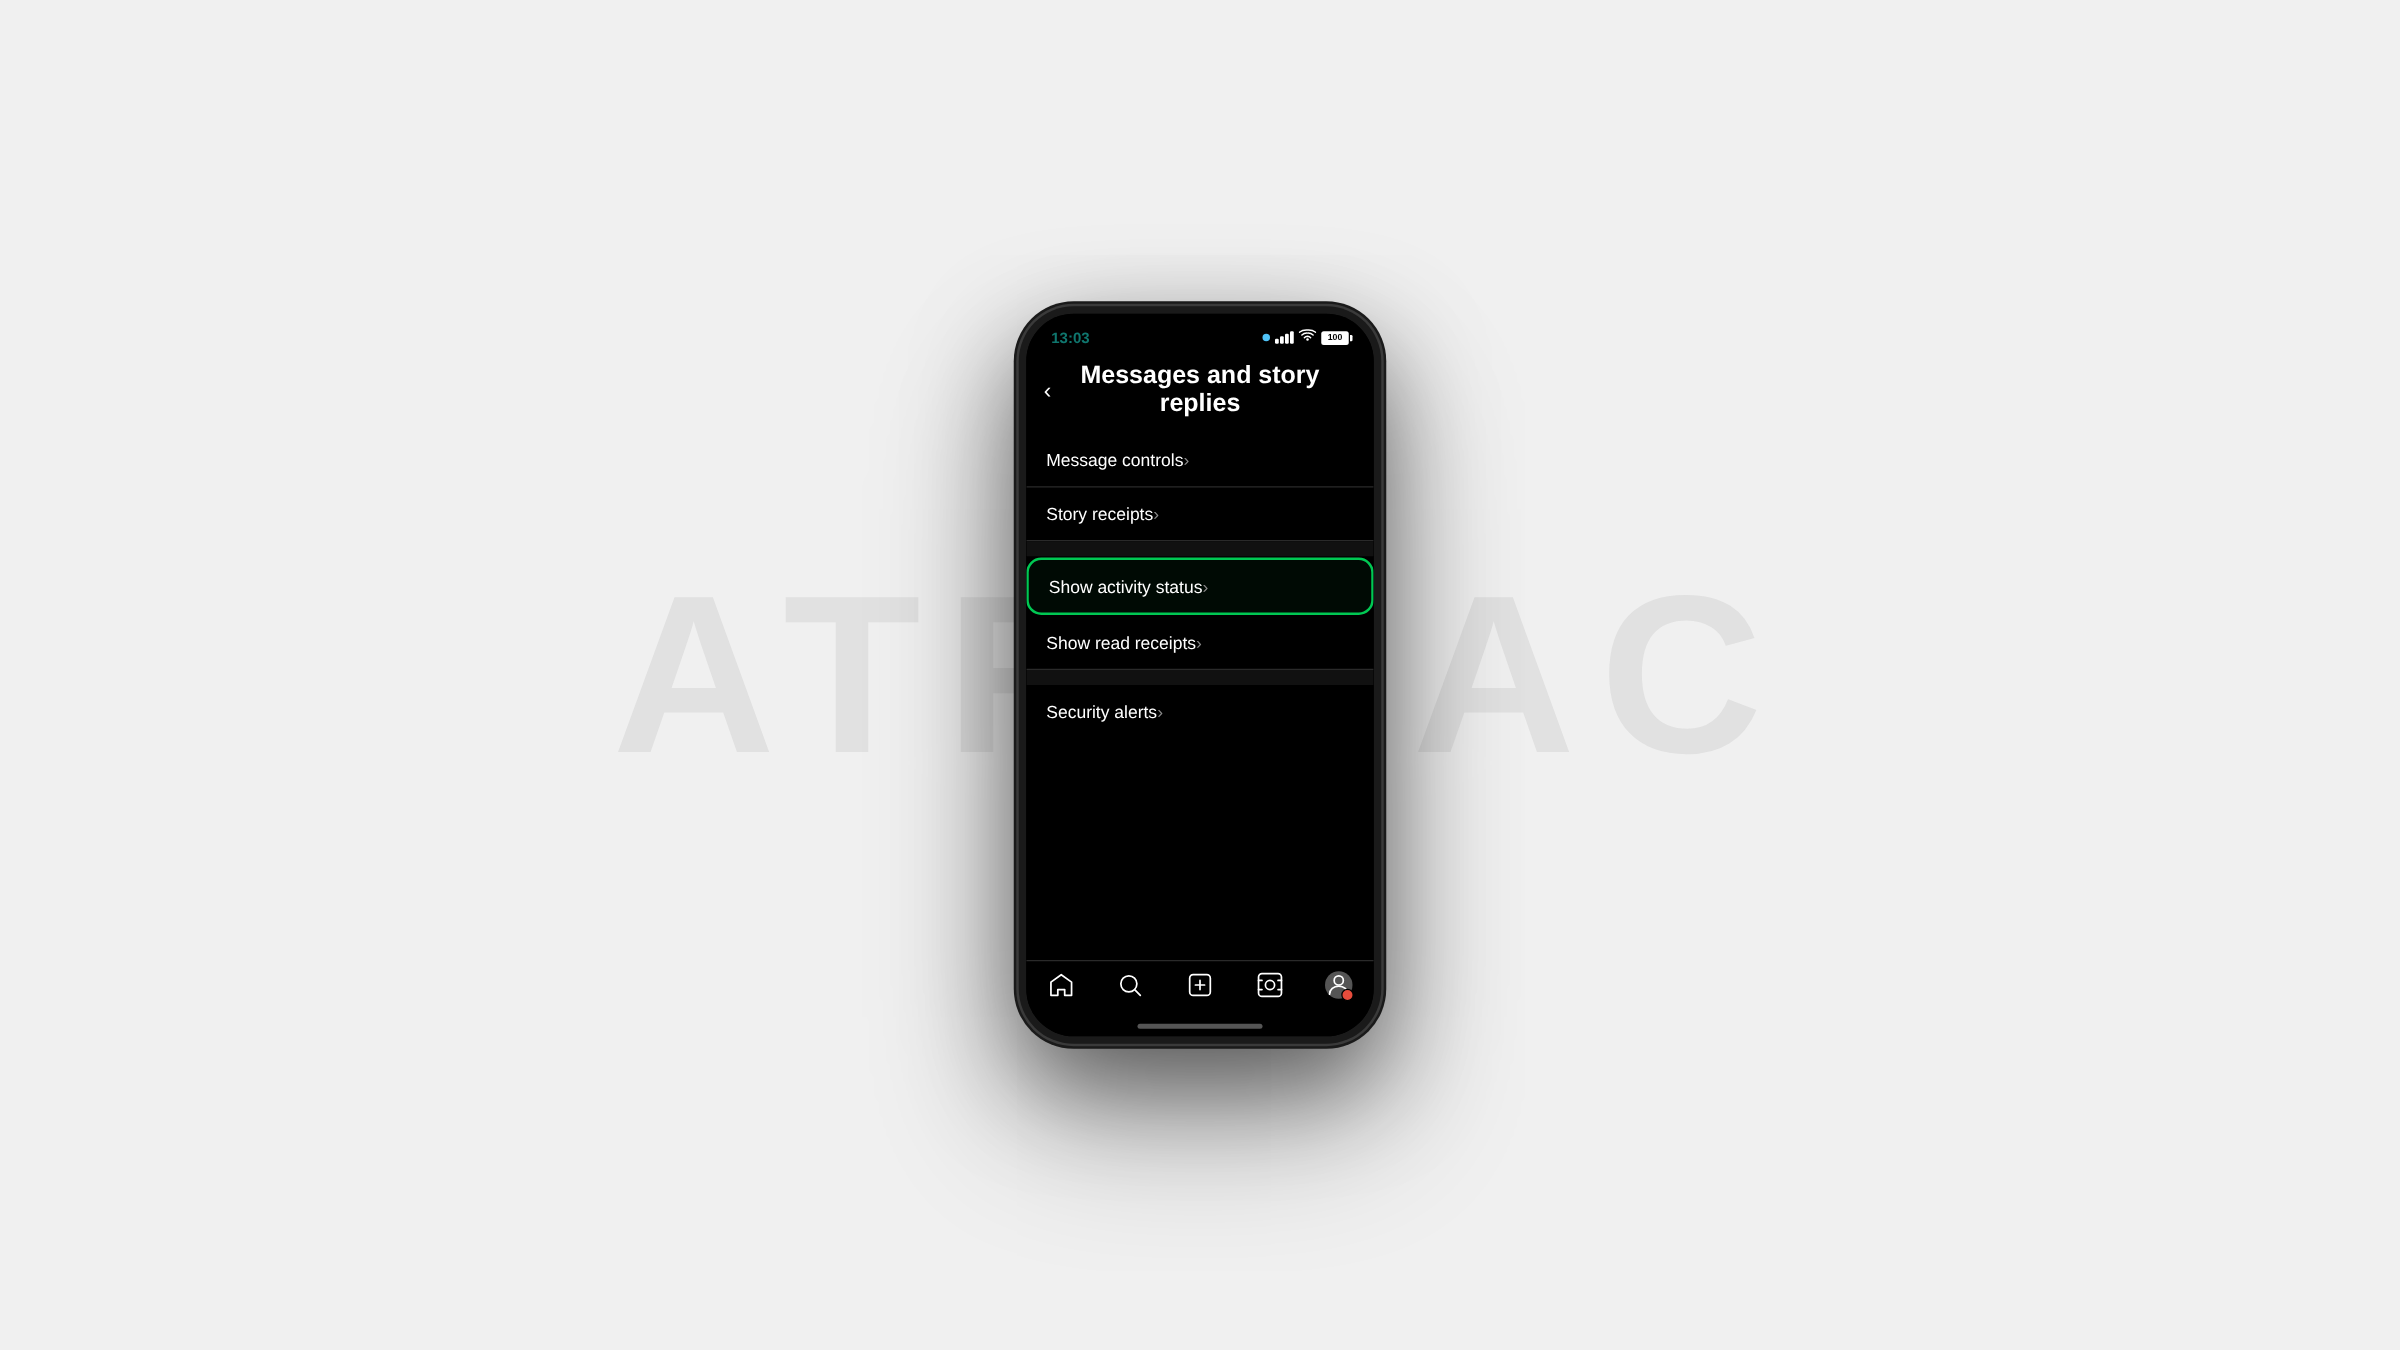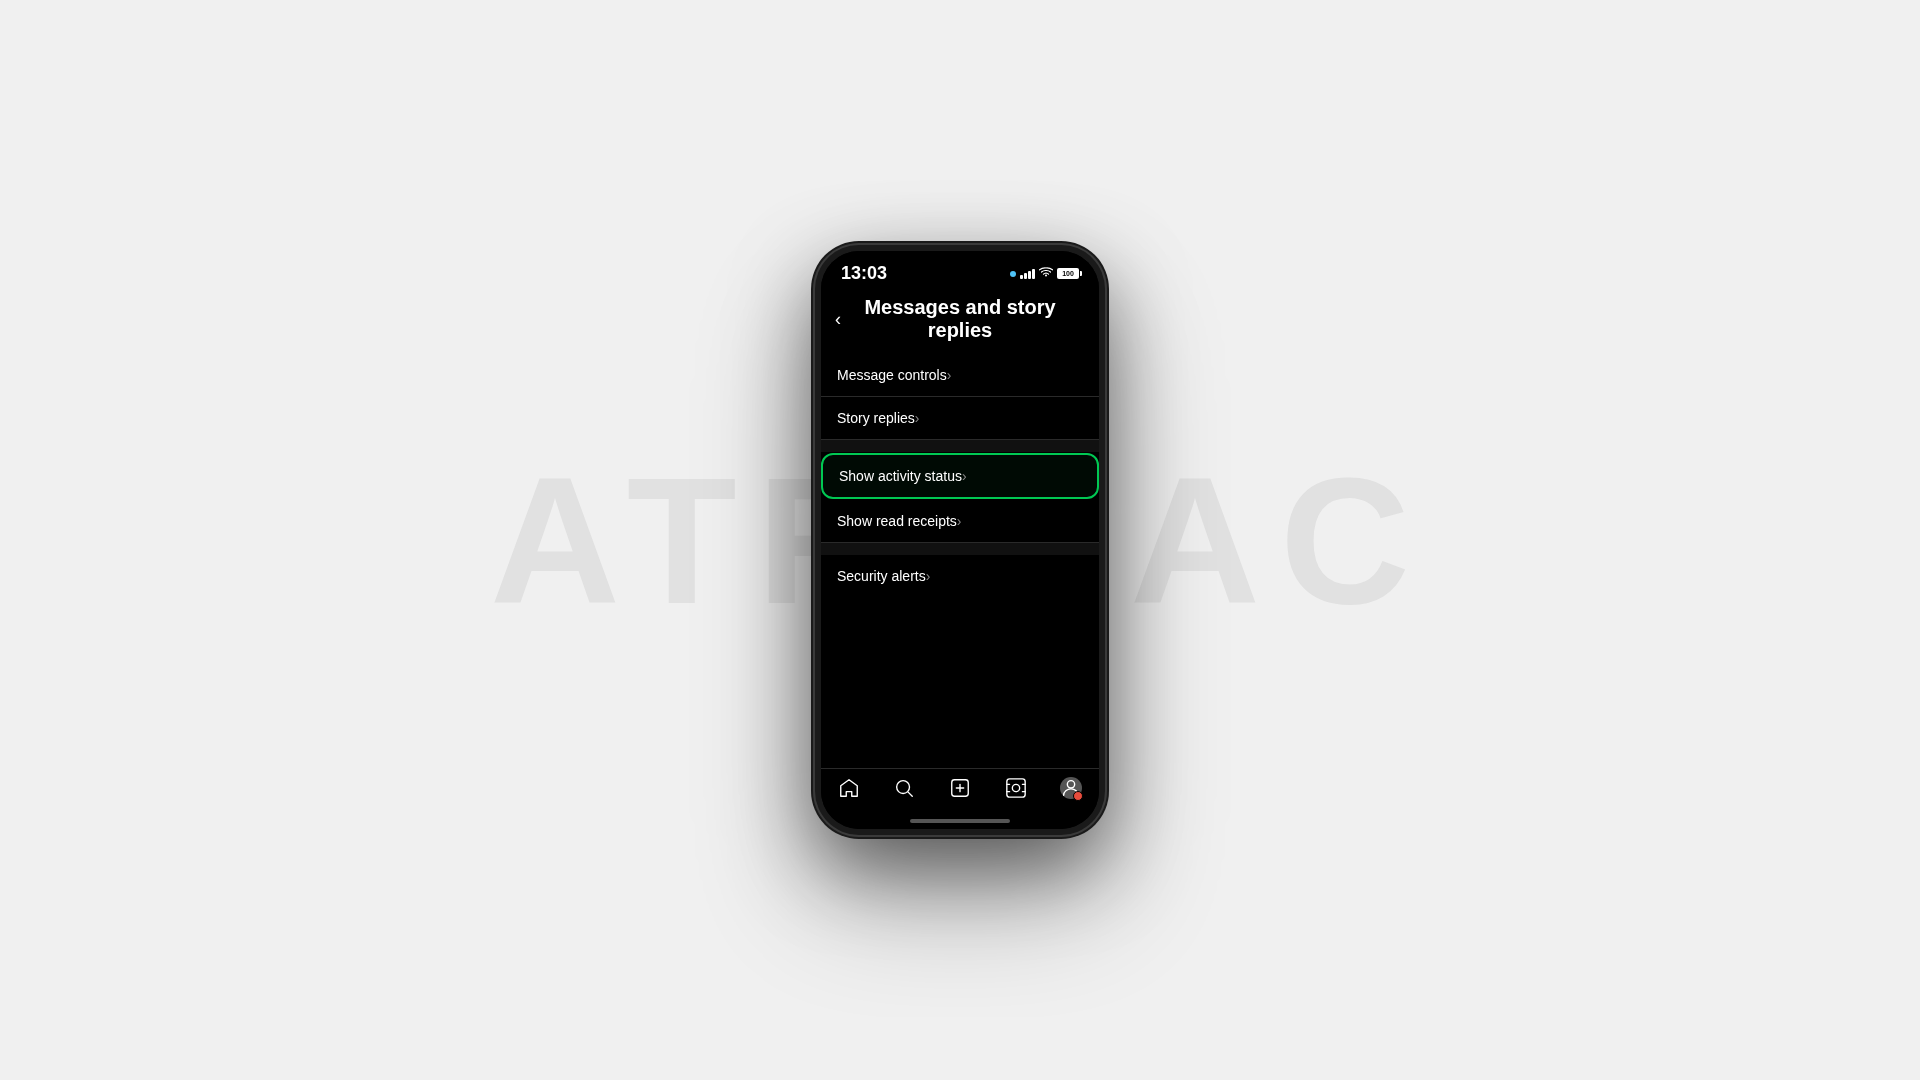--- a/index.html
+++ b/index.html
@@ -64,22 +64,22 @@
     .status-bar {
       background: #000;
       padding: 12px 20px 4px;
       display: flex;
       justify-content: space-between;
       align-items: center;
       flex-shrink: 0;
     }
 
     .status-time {
-      color: #ffffff;
-      font-size: 18px;
+      color: #0f766e;
+      font-size: 12px;
       font-weight: 600;
     }
 
     .status-icons {
       display: flex;
       align-items: center;
       gap: 4px;
     }
 
     .status-dot {
@@ -314,21 +314,21 @@
       <span class="nav-title">Messages and story replies</span>
     </div>
 
     <div class="content">
 
       <div class="menu-item">
         <span class="menu-item-text">Message controls</span>
         <span class="chevron">›</span>
       </div>
       <div class="menu-item">
-        <span class="menu-item-text">Story replies</span>
+        <span class="menu-item-text">Story receipts</span>
         <span class="chevron">›</span>
       </div>
 
       <div class="section-divider"></div>
 
       <div class="menu-item highlighted">
         <span class="menu-item-text">Show activity status</span>
         <span class="chevron">›</span>
       </div>
       <div class="menu-item">

